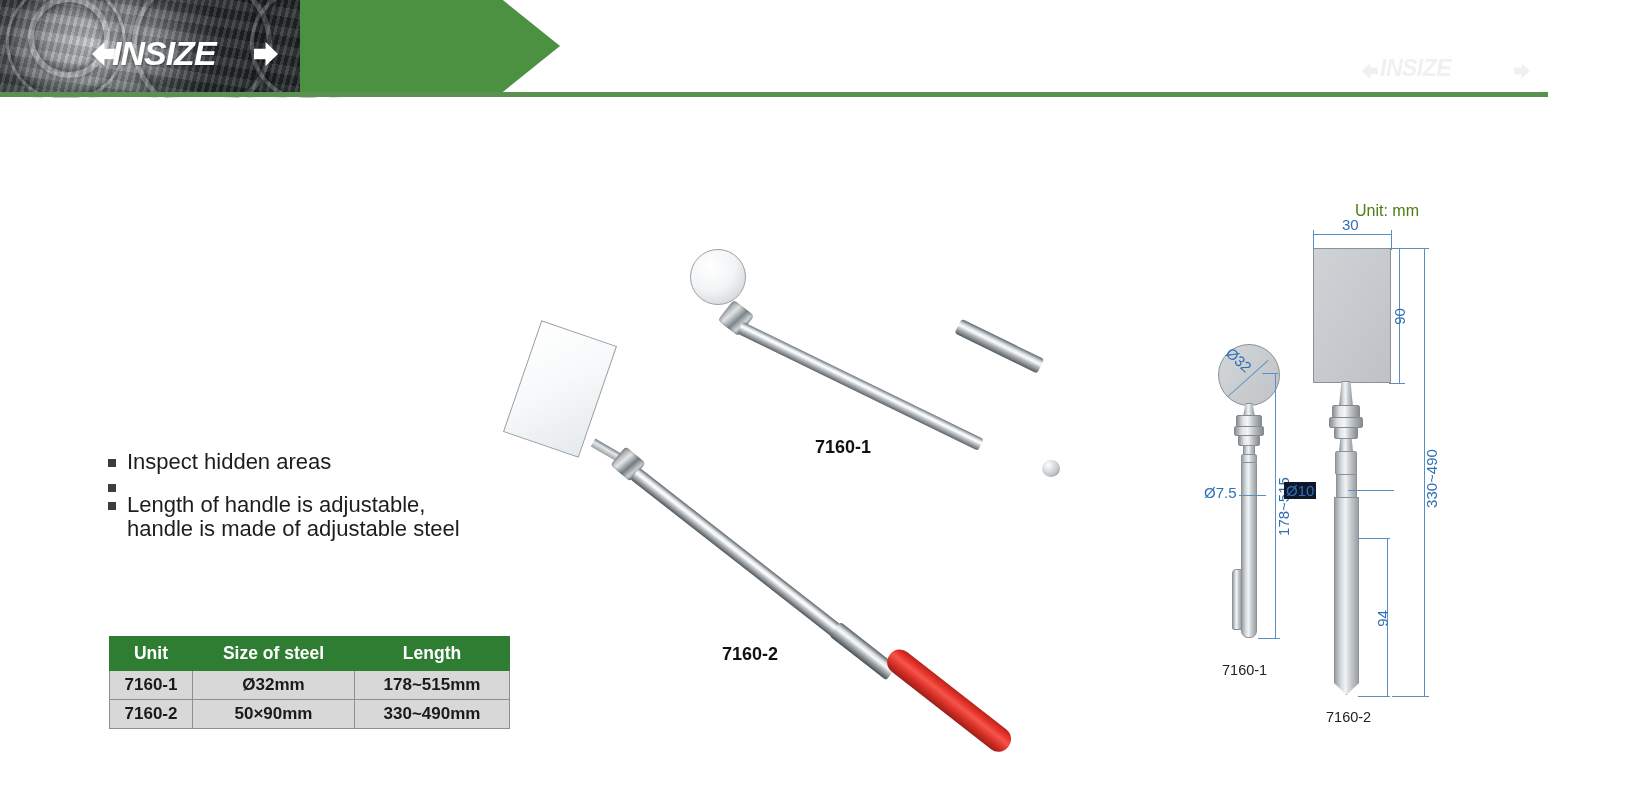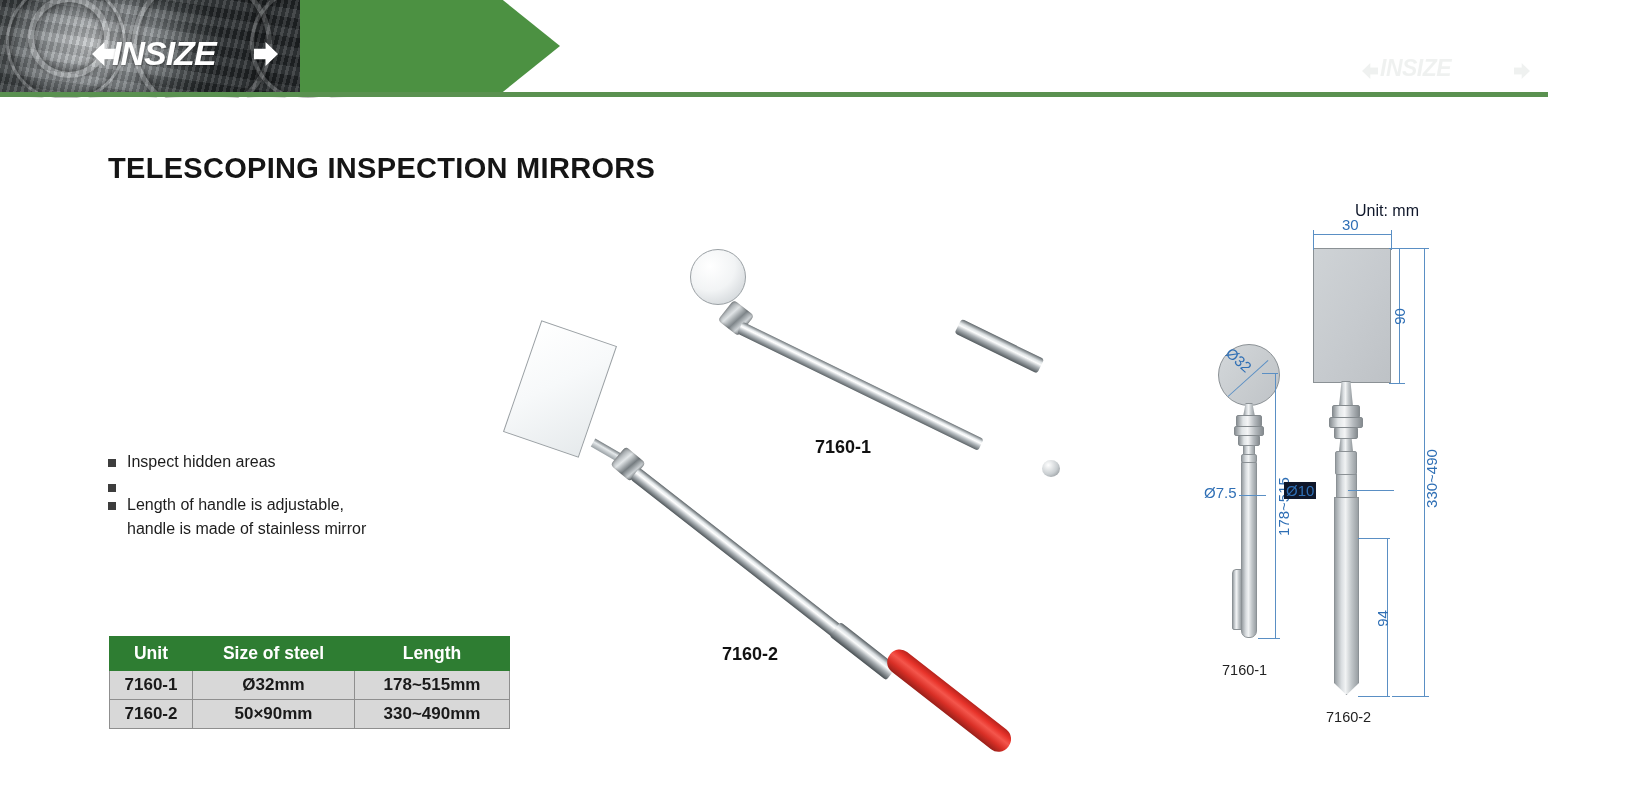--- a/index.html
+++ b/index.html
@@ -68,21 +68,21 @@
     position: absolute; left: 108px; top: 152px;
     font-size: 29px; font-weight: 700; color: #151515; letter-spacing: .3px;
   }
 
   
   .features { position: absolute; left: 108px; top: 450px; width: 420px; }
   .feature-row { display: flex; align-items: flex-start; margin-bottom: 1px; }
   .bullet {
     width: 8px; height: 8px; background: #3d3d3d; margin-top: 9px; margin-right: 11px; flex: none;
   }
-  .feature-text { font-size: 16px; color: #1d1d1d; line-height: 24px; }
+  .feature-text { font-size: 22px; color: #1d1d1d; line-height: 24px; }
   .feature-text .cont { display: block; padding-left: 0; }
 
   
   .spec-table {
     position: absolute; left: 109px; top: 636px;
     border-collapse: collapse; font-size: 17px;
   }
   .spec-table th {
     background: #2e7d32; color: #ffffff; font-weight: 700; font-size: 17.5px;
     padding: 6px 10px; border: 1px solid #2e7d32; text-align: center; height: 28px;
@@ -160,21 +160,21 @@
     border-radius: 3px;
   }
   .p2-grip {
     position: absolute; left: 375px; top: 322px; width: 150px; height: 25px;
     transform-origin: left center; transform: rotate(38deg);
     background: linear-gradient(180deg, #b7241d 0%, #e8332a 22%, #f4564c 42%, #d92f26 70%, #98201a 100%);
     border-radius: 12px;
   }
   .dim-text { position: absolute; color: #2f6fb5; font-size: 15px; }
   .dim-text.vert { transform-origin: center center; transform: rotate(-90deg); white-space: nowrap; }
-  .unit-label { position: absolute; left: 1355px; top: 202px; font-size: 16px; color: #0f172a; }
+  .unit-label { position: absolute; left: 1355px; top: 202px; font-size: 16px; color: #4d7c0f; }
   .cap-1 { position: absolute; left: 1222px; top: 662px; font-size: 14.5px; color: #222; }
   .cap-2 { position: absolute; left: 1326px; top: 709px; font-size: 14.5px; color: #222; }
   .dline { position: absolute; background: #5a8fc4; }
   .dline.h { height: 1px; }
   .dline.v { width: 1px; }
   .metal {
     background: linear-gradient(90deg, #9aa0a4 0%, #d9dde0 28%, #f1f3f4 46%, #c4c9cc 70%, #9aa0a4 100%);
     border: 1px solid #8b9195; position: absolute;
   }
   .d-rect {
@@ -212,35 +212,34 @@
       <div class="arrow-r"></div>
     </div>
     <div class="watermark">
       <div class="wm-al"></div>
       <div class="wm-text">INSIZE</div>
       <div class="wm-ar"></div>
     </div>
     <div class="header-rule"></div>
   </div>
 
-  <div class="page-title">TELESCOPING INSPECTION MIRRORS</div>
 
   <div class="features">
     <div class="feature-row">
       <span class="bullet"></span>
       <span class="feature-text">Inspect hidden areas</span>
     </div>
     <div class="feature-row">
       <span class="bullet"></span>
     </div>
     <div class="feature-row">
       <span class="bullet"></span>
       <span class="feature-text">
         <span>Length of handle is adjustable,</span>
-        <span class="cont">handle is made of stainless mirror</span>
+        <span class="cont">handle is made of adjustable steel</span>
       </span>
     </div>
   </div>
 
   <table class="spec-table">
     <thead>
       <tr>
         <th class="col-code">Unit</th>
         <th class="col-size">Size of steel</th>
         <th class="col-len">Length</th>

